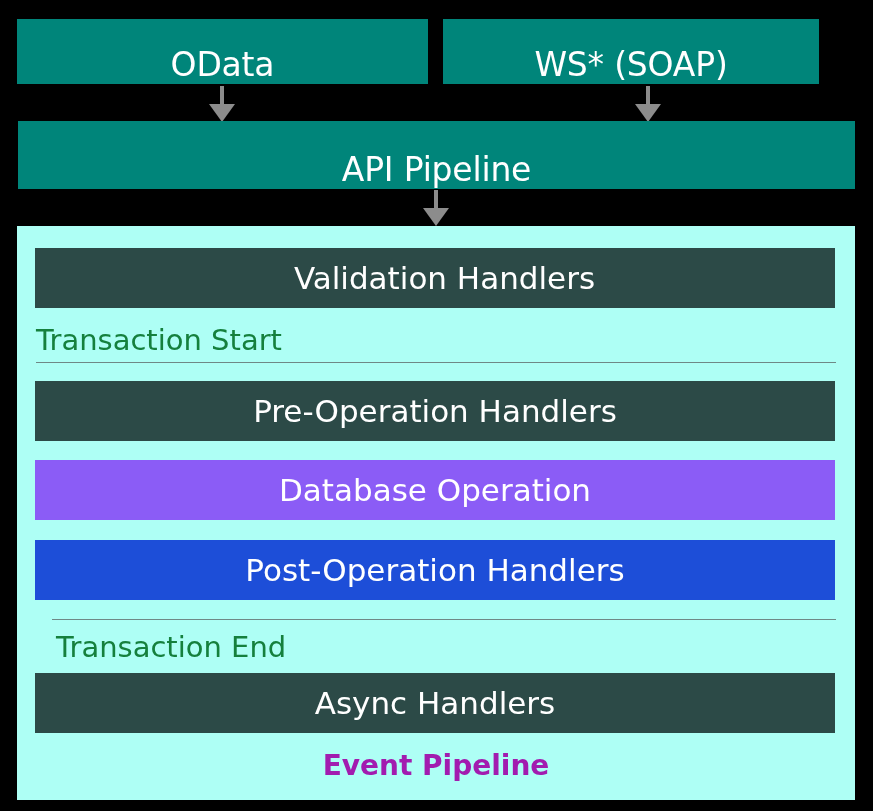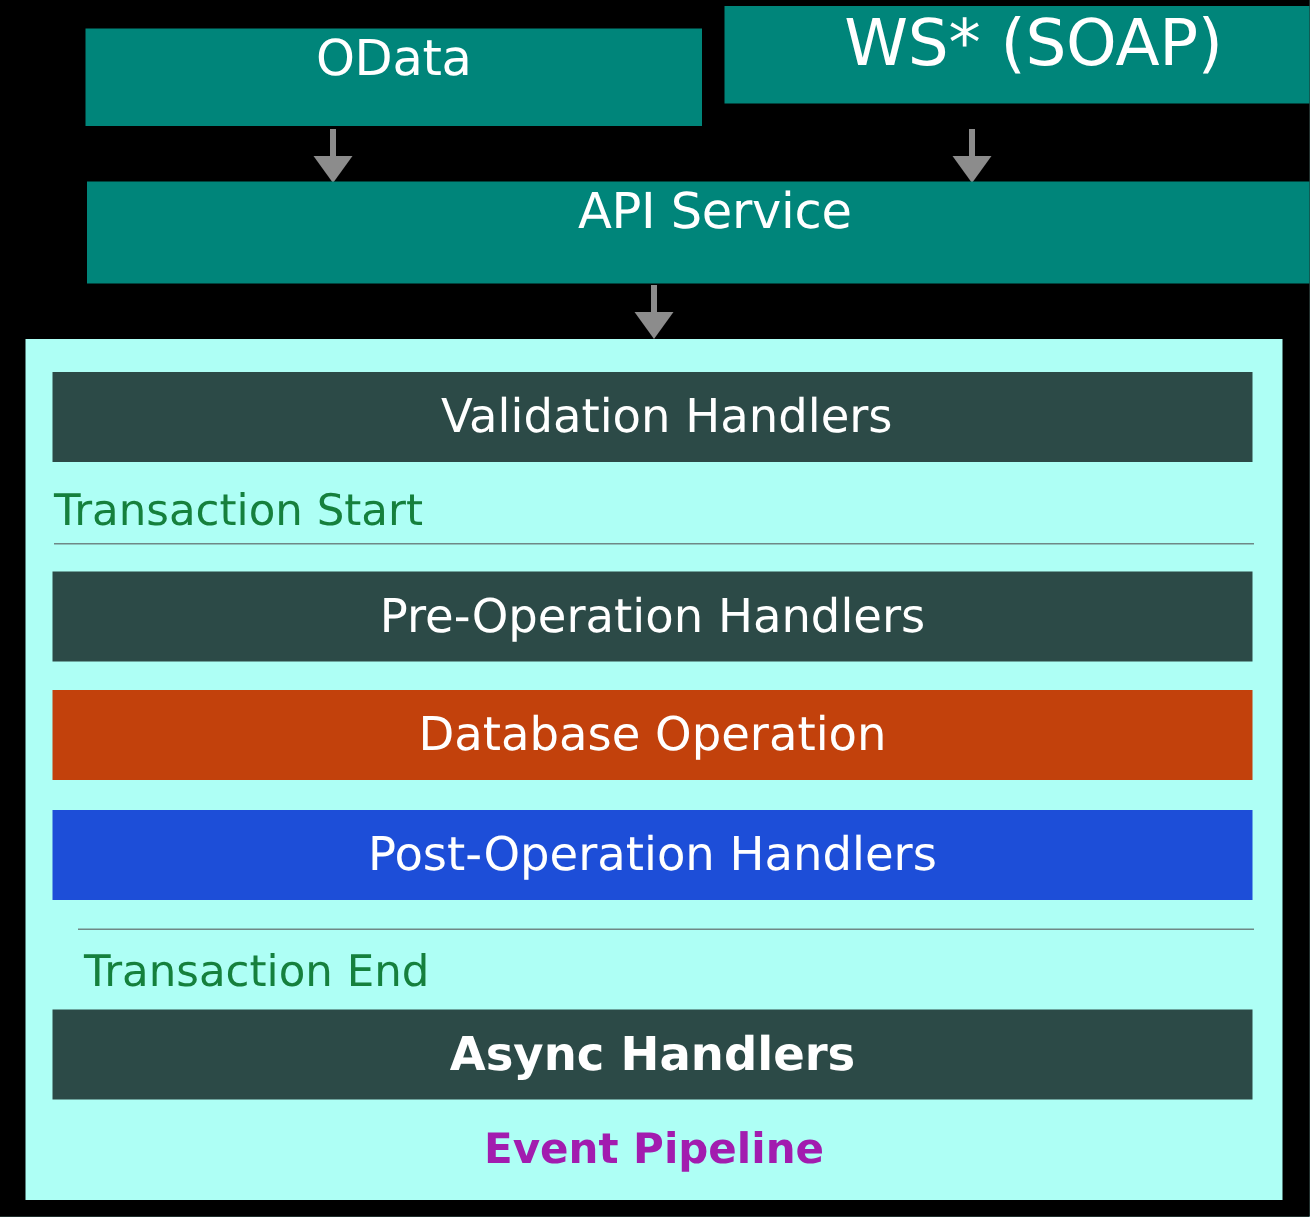--- a/index.html
+++ b/index.html
@@ -17,40 +17,39 @@
     position: relative;
     width: 873px;
     height: 811px;
     background: #000000;
   }
 
   
   .box {
     position: absolute;
     display: flex;
-    align-items: flex-start;
+    align-items: flex-end;
     justify-content: center;
     box-sizing: border-box;
     color: #ffffff;
     font-family: "DejaVu Sans", sans-serif;
     letter-spacing: -0.2px;
-    margin-left: 40px;
   }
   .box-teal  { background: #00857a; }
 
   
   #odata-box {
     left: 17px;  top: 19px;
     width: 411px; height: 65px;
     font-size: 33px;
   }
   #ws-soap-box {
-    left: 443px; top: 4px;
-    width: 412px; height: 65px;
-    font-size: 43px;
+    left: 443px; top: 19px;
+    width: 376px; height: 65px;
+    font-size: 33px;
   }
   #api-service-box {
     left: 18px;  top: 121px;
     width: 837px; height: 68px;
     font-size: 33px;
   }
 
   
   .arrow {
     position: absolute;
@@ -96,23 +95,23 @@
     height: 60px;
     display: flex;
     align-items: center;
     justify-content: center;
     color: #ffffff;
     font-size: 31px;
     box-sizing: border-box;
   }
   #validation-handlers    { top: 22px;  background: #2c4a47; padding-left: 19px; }
   #pre-operation-handlers { top: 155px; background: #2c4a47; }
-  #database-operation     { top: 234px; background: #c2410c; }
+  #database-operation     { top: 234px; background: #8b5cf6; }
   #post-operation-handlers{ top: 314px; background: #1d4ed8; }
-  #async-handlers         { top: 447px; background: #2c4a47; font-weight: bold; }
+  #async-handlers         { top: 447px; background: #2c4a47; }
 
   .txn-label {
     position: absolute;
     color: #15803d;
     font-size: 29px;
     white-space: nowrap;
   }
   #transaction-start-label { left: 19px; top: 97px; }
   #transaction-end-label   { left: 39px; top: 404px; }
 
@@ -151,21 +150,21 @@
     <div class="shaft"></div>
     <div class="head"></div>
   </div>
 
   <div class="arrow" id="arrow-ws-to-api">
     <div class="shaft"></div>
     <div class="head"></div>
   </div>
 
   <div class="box box-teal" id="api-service-box">
-    <span>API Service</span>
+    <span>API Pipeline</span>
   </div>
 
   <div class="arrow" id="arrow-api-to-pipeline">
     <div class="shaft"></div>
     <div class="head"></div>
   </div>
 
   <div id="event-pipeline-container">
 
     <div class="stage" id="validation-handlers">

